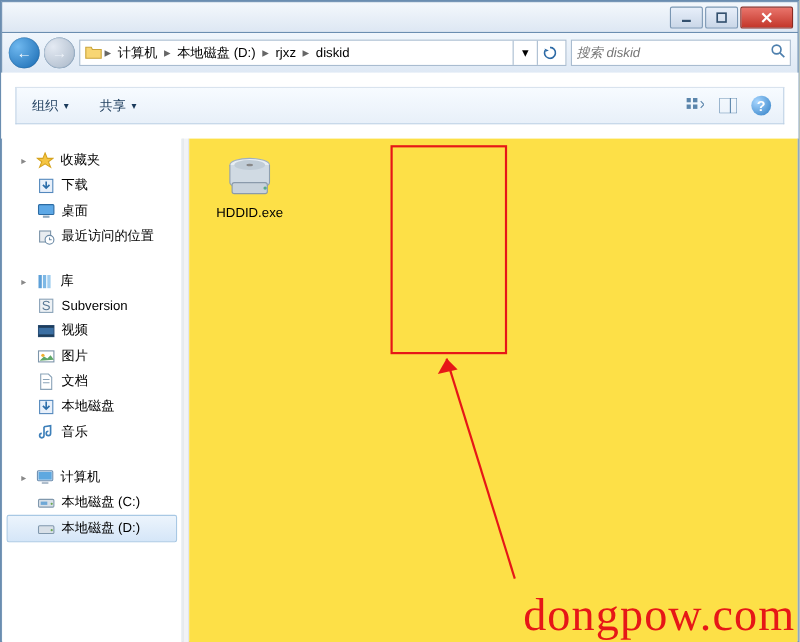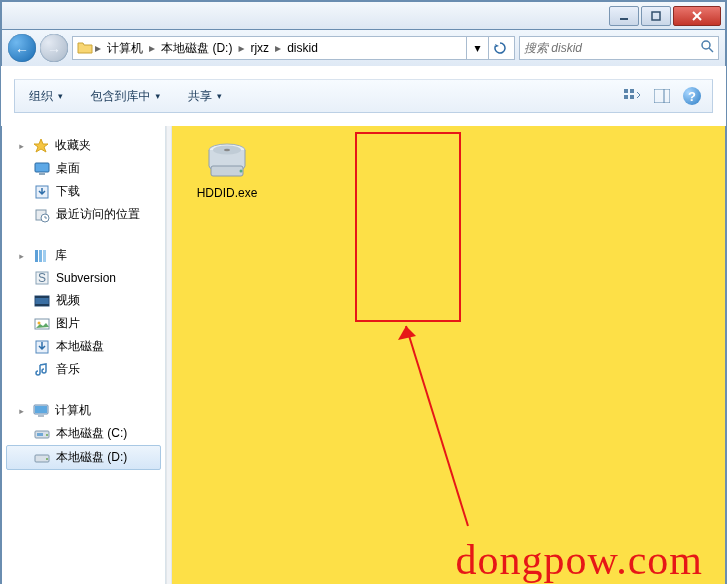--- a/index.html
+++ b/index.html
@@ -47,21 +47,21 @@
     .file-item { width: 90px; display:flex; flex-direction:column; align-items:center; gap:6px; padding:4px; cursor:pointer; }
     .file-ico { width:48px; height:40px; }
     .file-name { text-align:center; line-height:1.3; word-break:break-all; }
     .annot-box { position:absolute; left:183px; top:6px; width:106px; height:190px; border:2px solid #e61717; pointer-events:none; }
     .annot-arrow { position:absolute; left:216px; top:190px; pointer-events:none; }
     .scroll-sep { width:6px; background:#f1f3f6; border-left:1px solid #e2e6ea; border-right:1px solid #e2e6ea; }
     
     
     .status { height: 40px; border: 1px solid #d9e3ea; margin: 0 3px 3px 3px; display:flex; align-items:center; padding: 0 10px; gap: 10px; background:#fafcff; }
     
-    .watermark { position:absolute; right:24px; bottom:0; color:#e61717; font-family: "Times New Roman", serif; font-size: 42px; letter-spacing: 1px; pointer-events:none; }
+    .watermark { position:absolute; right:4px; bottom:0; color:#e61717; font-family: "Times New Roman", serif; font-size: 42px; letter-spacing: 1px; pointer-events:none; }
     .outer { border:1px solid #6a8db0; height:584px; }
   </style>
 </head>
 <body>
 
 <div class="outer">
 
   <div class="title-bar">
     <div class="win-btns">
       <div class="win-btn">
@@ -117,21 +117,20 @@
       <input placeholder="搜索 diskid" style="">
       <span class="search-ico"><svg width="13" height="13" viewBox="0 0 13 13">
             <circle cx="5" cy="5" r="4" fill="none" stroke="#4d7fad" stroke-width="1.5"></circle>
             <line x1="8" y1="8" x2="12" y2="12" stroke="#4d7fad" stroke-width="1.5"></line>
           </svg></span>
     </div>
   </div>
 
   <div class="toolbar">
     <div class="tb-item tb-drop">组织</div>
-    <div class="tb-item tb-drop">包含到库中</div>
     <div class="tb-item tb-drop">共享</div>
     <div class="tb-right">
       <div class="tb-ico-btn">
           <svg width="16" height="14" viewBox="0 0 16 14">
             <rect x="0" y="0" width="4" height="4" fill="#5b85ab"></rect>
             <rect x="6" y="0" width="4" height="4" fill="#5b85ab"></rect>
             <rect x="0" y="6" width="4" height="4" fill="#5b85ab"></rect>
             <rect x="6" y="6" width="4" height="4" fill="#5b85ab"></rect>
             <path d="M13 3 l3 3 l-3 3" fill="none" stroke="#5b85ab"></path>
           </svg>
@@ -157,34 +156,34 @@
           <span class="tree-ico">
               <svg viewBox="0 0 16 16">
                 <path d="M8 1 l2 5 h5 l-4 3 l2 5 l-5 -3 l-5 3 l2 -5 l-4 -3 h5 z" fill="#f5c542" stroke="#d6a420"></path>
               </svg>
             </span>
           <span>收藏夹</span>
         </div>
         <div class="tree-child">
             <span class="tree-ico">
               <svg viewBox="0 0 16 16">
+                <rect x="2" y="2" width="12" height="12" fill="#e8f0fa" stroke="#5388bd"></rect>
+                <path d="M8 4 v5 m-3 -2 l3 3 l3 -3" fill="none" stroke="#2d6eaa" stroke-width="1.5"></path>
+              </svg>
+            </span>
+            <span>下载</span>
+          </div>
+        <div class="tree-child">
+            <span class="tree-ico">
+              <svg viewBox="0 0 16 16">
                 <rect x="1" y="2" width="14" height="9" rx="1" fill="#5da8e6" stroke="#2c6ba3"></rect>
                 <rect x="5" y="12" width="6" height="2" fill="#8fa8bd"></rect>
               </svg>
             </span>
             <span>桌面</span>
-          </div>
-        <div class="tree-child">
-            <span class="tree-ico">
-              <svg viewBox="0 0 16 16">
-                <rect x="2" y="2" width="12" height="12" fill="#e8f0fa" stroke="#5388bd"></rect>
-                <path d="M8 4 v5 m-3 -2 l3 3 l3 -3" fill="none" stroke="#2d6eaa" stroke-width="1.5"></path>
-              </svg>
-            </span>
-            <span>下载</span>
           </div>
         <div class="tree-child">
             <span class="tree-ico">
               <svg viewBox="0 0 16 16">
                 <rect x="2" y="3" width="10" height="10" fill="#e8ecf0" stroke="#7d95aa"></rect>
                 <circle cx="11" cy="11" r="4" fill="#fff" stroke="#6b8aa6"></circle>
                 <path d="M11 9 v2 h2" fill="none" stroke="#6b8aa6"></path>
               </svg>
             </span>
             <span>最近访问的位置</span>
@@ -224,20 +223,30 @@
           </div>
         <div class="tree-child">
             <span class="tree-ico">
               <svg viewBox="0 0 16 16">
                 <rect x="1" y="3" width="14" height="10" fill="#fff" stroke="#7d95aa"></rect>
                 <circle cx="5" cy="7" r="1.5" fill="#f0b030"></circle>
                 <path d="M2 12 l4 -4 l3 2 l3 -3 l3 4 z" fill="#5ea868"></path>
               </svg>
             </span>
             <span>图片</span>
+          </div>
+        <div class="tree-child">
+            <span class="tree-ico">
+              <svg viewBox="0 0 16 16">
+                <path d="M3 1 h7 l3 3 v11 h-10 z" fill="#fff" stroke="#8aa3b8"></path>
+                <line x1="5" y1="6" x2="11" y2="6" stroke="#8aa3b8"></line>
+                <line x1="5" y1="9" x2="11" y2="9" stroke="#8aa3b8"></line>
+              </svg>
+            </span>
+            <span>文档</span>
           </div>
         <div class="tree-child">
             <span class="tree-ico">
               <svg viewBox="0 0 16 16">
                 <rect x="2" y="2" width="12" height="12" fill="#e8f0fa" stroke="#5388bd"></rect>
                 <path d="M8 3 v6 m-3 -2 l3 3 l3 -3" fill="none" stroke="#2d6eaa" stroke-width="1.5"></path>
               </svg>
             </span>
             <span>本地磁盘</span>
           </div>

